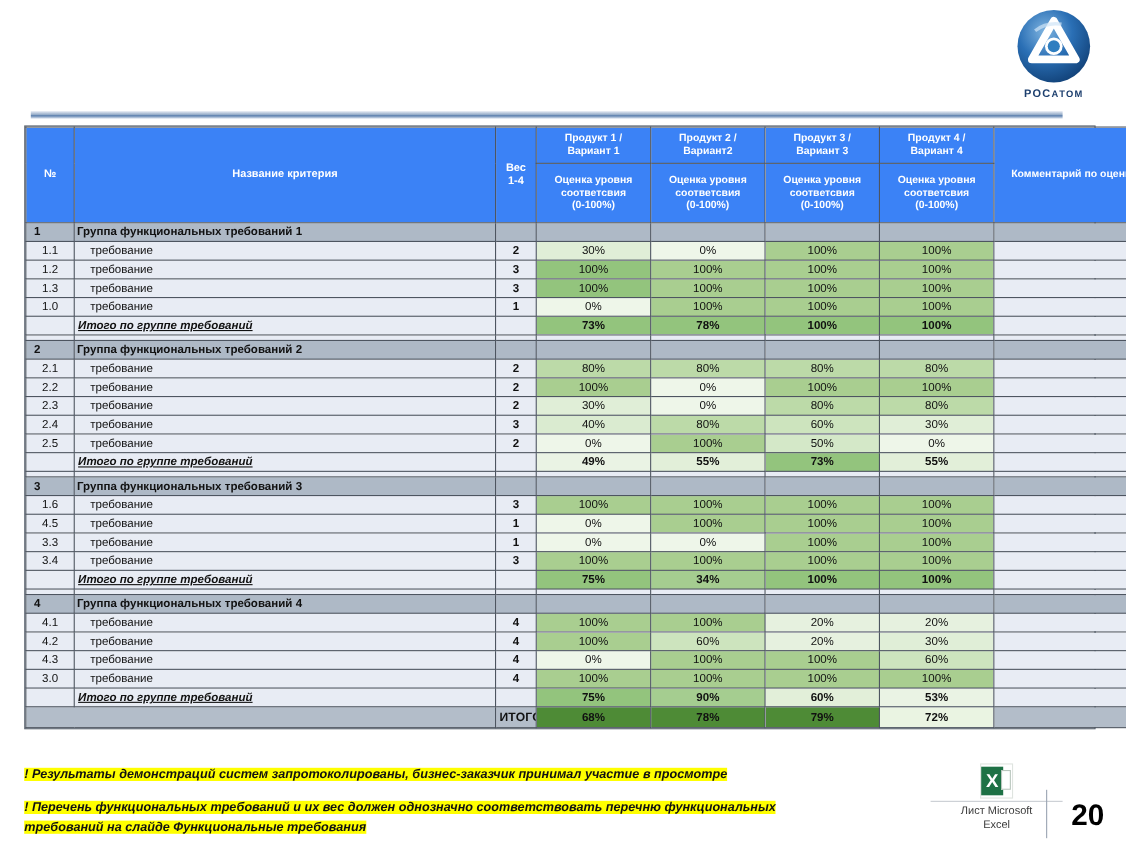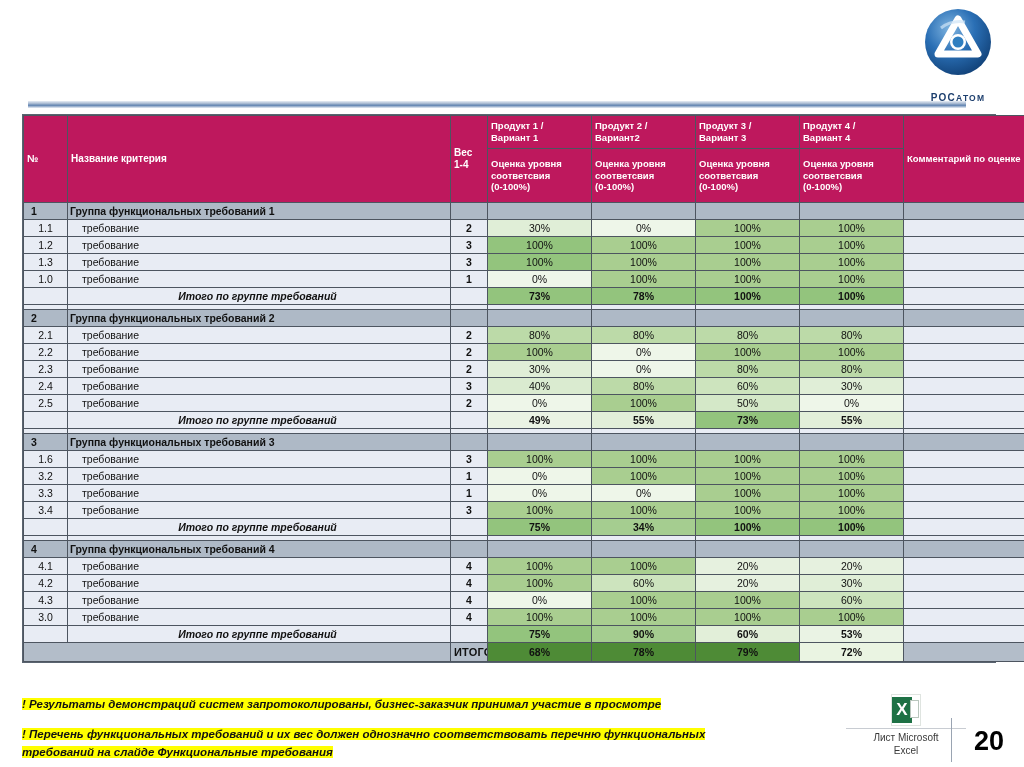--- a/index.html
+++ b/index.html
@@ -28,21 +28,21 @@
     white-space: nowrap;
   }
   .logo-wrap {
     position: absolute;
     right: 14px; top: 6px;
     width: 104px; height: 92px;
     text-align: center;
   }
   .logo-mark { display:block; margin: 0 auto; }
   .logo-text {
-    margin-top: 14px;
+    margin-top: 2px;
     font-size: 10px;
     font-weight: bold;
     letter-spacing: 1.2px;
     color: #1d3f6e;
   }
   .logo-text .sm { font-size: 8.5px; }
 
   
   .accent-bar {
     position: absolute;
@@ -66,25 +66,25 @@
     color: #111;
   }
   table.grid td, table.grid th {
     border: 1px solid #4d5560;
     padding: 0 3px;
     overflow: hidden;
     white-space: nowrap;
   }
   
   .hdr {
-    background: #be185d;
+    background: #3b82f6;
     color: #ffffff;
     font-weight: bold;
     font-size: 10px;
-    text-align: left;
+    text-align: center;
     vertical-align: middle;
     line-height: 1.25;
   }
   .hdr.small { font-size: 9.5px; }
 
   
   col.c-num   { width: 44px; }
   col.c-name  { width: 383px; }
   col.c-w     { width: 37px; }
   col.c-p     { width: 104px; }
@@ -106,22 +106,22 @@
   }
   tr.item td.numcell { text-align: center; font-size: 10.5px; }
   tr.item td.namecell { text-align: left; padding-left: 14px; font-size: 10.5px; }
   tr.item td.wcell { text-align: center; font-weight: bold; font-size: 10.5px; }
 
   tr.subtotal td {
     background: #e8ecf4;
     height: 17px;
   }
   tr.subtotal td.namecell {
-    text-align: center; font-style: italic; font-weight: bold;
-    padding-right: 6px; font-size: 10.5px;
+    text-align: left; font-style: italic; font-weight: bold;
+    padding-right: 6px; font-size: 10.5px; text-decoration: underline;
   }
 
   tr.total td {
     background: #b3bdc9;
     height: 19px;
   }
   tr.total td.namecell {
     text-align: right; font-weight: bold; font-size: 11px; padding-right: 6px;
     letter-spacing: 0.2px;
   }
@@ -445,21 +445,21 @@
             <td class="numcell">1.6</td>
             <td class="namecell">требование</td>
             <td class="wcell">3</td>
             <td class="val" style="background: rgb(169, 206, 144);">100%</td>
             <td class="val" style="background: rgb(169, 206, 144);">100%</td>
             <td class="val" style="background: rgb(169, 206, 144);">100%</td>
             <td class="val" style="background: rgb(169, 206, 144);">100%</td>
             <td class="" style="background: rgb(232, 236, 244);"></td>
           </tr>
           <tr class="item">
-            <td class="numcell">3.2</td>
+            <td class="numcell">4.5</td>
             <td class="namecell">требование</td>
             <td class="wcell">1</td>
             <td class="val" style="background: rgb(238, 246, 233);">0%</td>
             <td class="val" style="background: rgb(169, 206, 144);">100%</td>
             <td class="val" style="background: rgb(169, 206, 144);">100%</td>
             <td class="val" style="background: rgb(169, 206, 144);">100%</td>
             <td class="" style="background: rgb(232, 236, 244);"></td>
           </tr>
           <tr class="item">
             <td class="numcell">3.3</td>

